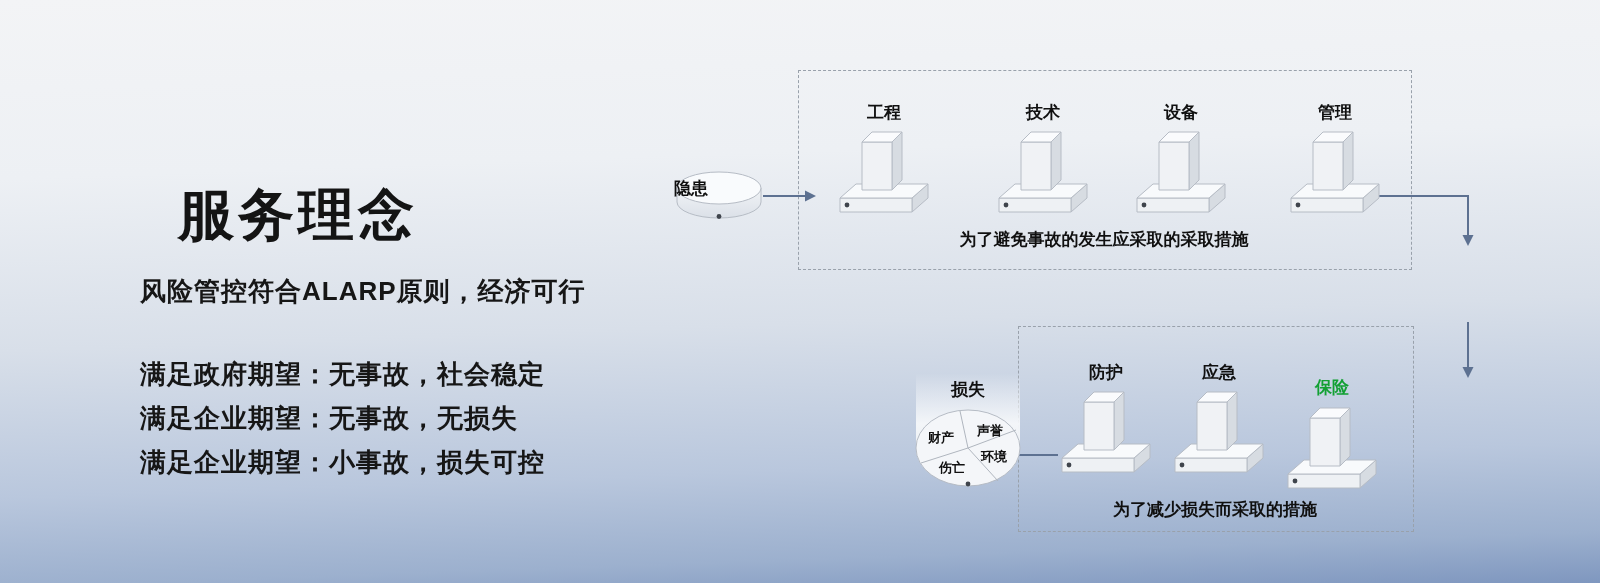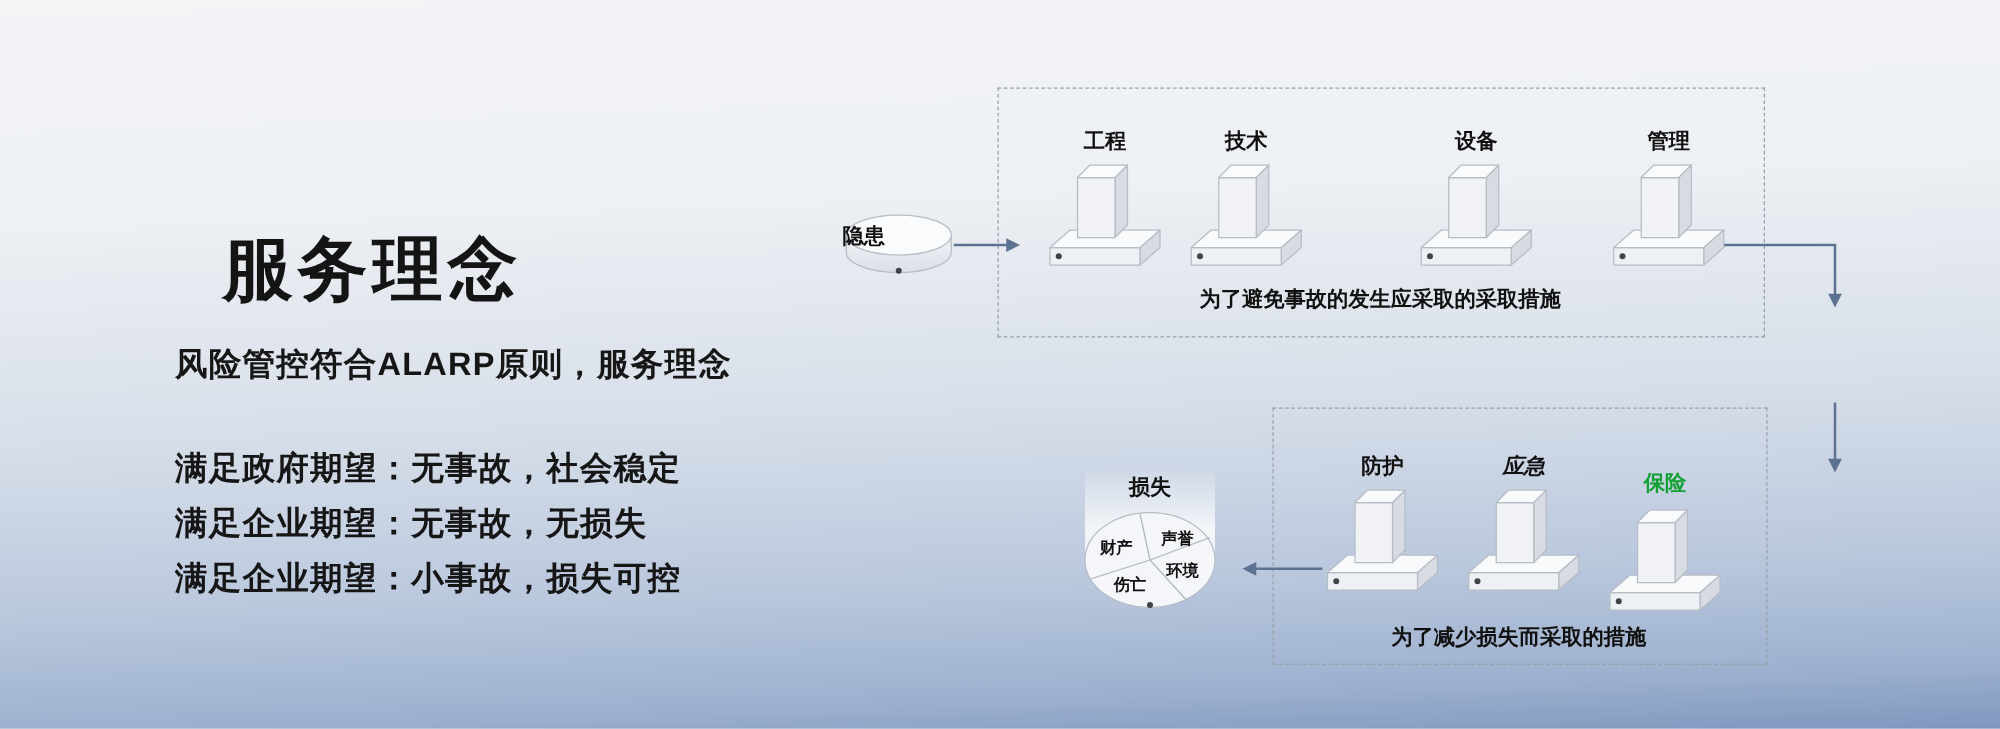--- a/index.html
+++ b/index.html
@@ -53,21 +53,21 @@
         <polygon points="4,72 76,72 92,58 20,58" fill="#f8fafc" stroke="#b6bcc5" stroke-linejoin="round"></polygon>
         <polygon points="56,16 66,6 66,54 56,64" fill="#d7dce2" stroke="#b6bcc5" stroke-linejoin="round"></polygon>
         <rect x="26" y="16" width="30" height="48" fill="#f0f2f5" stroke="#b6bcc5" stroke-linejoin="round"></rect>
         <polygon points="26,16 56,16 66,6 36,6" fill="#fafbfd" stroke="#b6bcc5" stroke-linejoin="round"></polygon>
         <circle cx="11" cy="79" r="2.4" fill="#3f444c"></circle>
       </symbol>
     </defs>
   </svg>
 
   <div class="title">服务理念</div>
-  <div class="subtitle">风险管控符合ALARP原则，服务理念</div>
+  <div class="subtitle">风险管控符合ALARP原则，经济可行</div>
   <div class="expectations">
     <div>满足政府期望：无事故，社会稳定</div>
     <div>满足企业期望：无事故，无损失</div>
     <div>满足企业期望：小事故，损失可控</div>
   </div>
 
   <div class="dashed-box" style="left:798px;top:70px;width:612px;height:198px;"></div>
   <div class="dashed-box" style="left:1018px;top:326px;width:394px;height:204px;"></div>
 
   <div class="box-caption" style="left:798px;top:228px;width:612px;">为了避免事故的发生应采取的采取措施</div>
@@ -95,21 +95,21 @@
     <div class="clabel">隐患</div>
   </div>
 
 
   <div class="barrier" style="left:836px;top:100px;">
     <div class="blabel">工程</div>
     <svg width="96" height="92">
         <use href="#sym-barrier" width="96" height="92"></use>
       </svg>
   </div>
-  <div class="barrier" style="left:949px;top:100px;">
+  <div class="barrier" style="left:995px;top:100px;">
     <div class="blabel">技术</div>
     <svg width="96" height="92">
         <use href="#sym-barrier" width="96" height="92"></use>
       </svg>
   </div>
   <div class="barrier" style="left:1133px;top:100px;text-align:center;">
     <div class="blabel">设备</div>
     <svg width="96" height="92">
         <use href="#sym-barrier" width="96" height="92"></use>
       </svg>
@@ -120,34 +120,34 @@
         <use href="#sym-barrier" width="96" height="92"></use>
       </svg>
   </div>
 
   <div class="barrier" style="left:1058px;top:360px;">
     <div class="blabel">防护</div>
     <svg width="96" height="92">
         <use href="#sym-barrier" width="96" height="92"></use>
       </svg>
   </div>
-  <div class="barrier" style="left:1171px;top:360px;font-style:italic;">
+  <div class="barrier" style="left:1171px;top:360px;">
     <div class="blabel">应急</div>
     <svg width="96" height="92">
         <use href="#sym-barrier" width="96" height="92"></use>
       </svg>
   </div>
   <div class="barrier" style="left:1284px;top:376px;font-family:Liberation Mono, monospace;">
     <div class="blabel" style="color: rgb(18, 160, 51);">保险</div>
     <svg width="96" height="92">
         <use href="#sym-barrier" width="96" height="92"></use>
       </svg>
   </div>
 
-  <div class="node" style="left:860px;top:333px;width:120px;height:165px;">
+  <div class="node" style="left:908px;top:333px;width:120px;height:165px;">
     <svg width="120" height="165" viewBox="0 0 120 165">
       <path d="M8,40 L8,115 A52,38 0 0 0 112,115 L112,40 Z" fill="url(#lossGrad)"></path>
       <text x="60" y="62" text-anchor="middle" font-size="17" font-weight="bold" fill="#101010">损失</text>
       <ellipse cx="60" cy="115" rx="52" ry="38" fill="#f4f6f9" stroke="#b6bcc5"></ellipse>
       <g stroke="#b0b6bf" stroke-width="1">
         <line x1="60" y1="115" x2="52" y2="78"></line>
         <line x1="60" y1="115" x2="108" y2="97"></line>
         <line x1="60" y1="115" x2="90" y2="148"></line>
         <line x1="60" y1="115" x2="13" y2="130"></line>
       </g>

